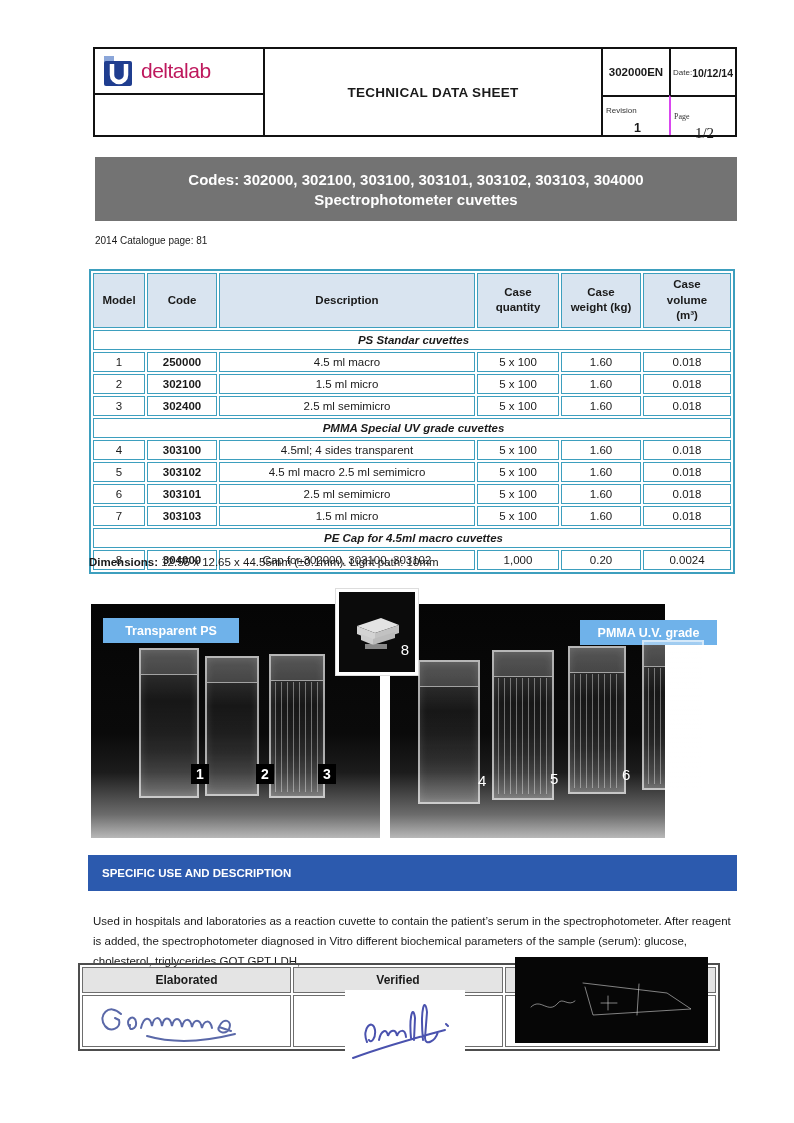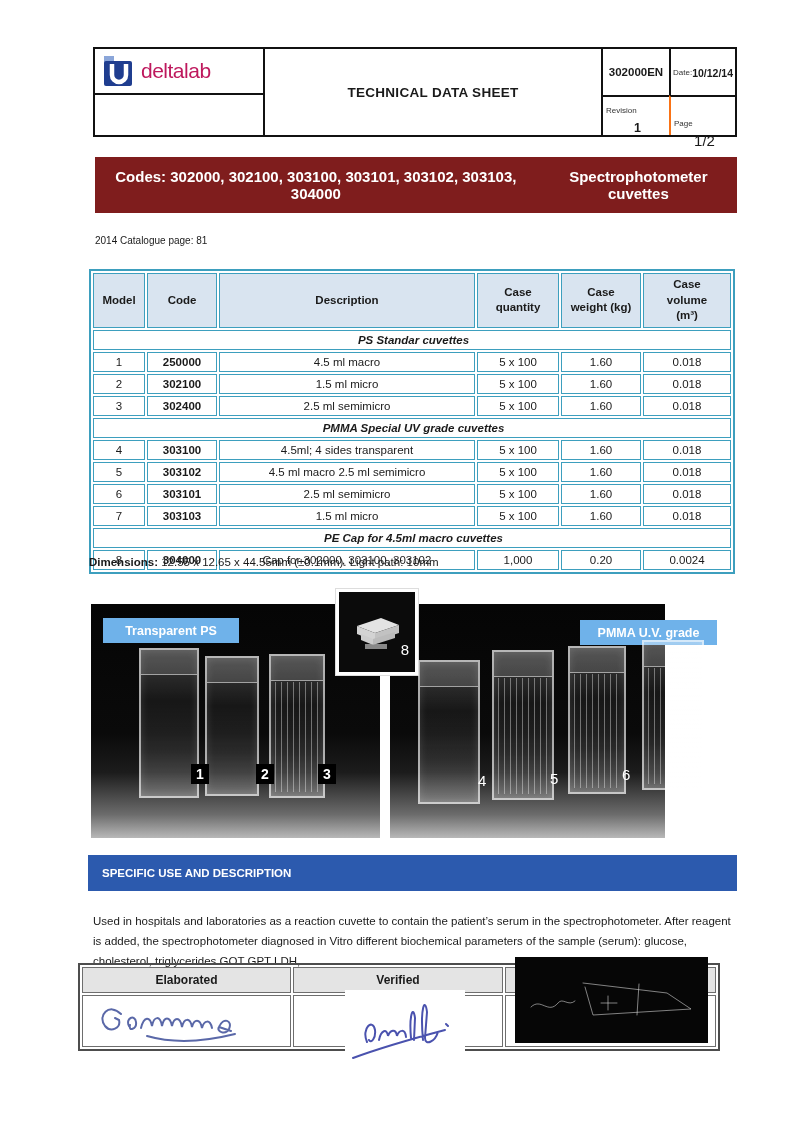--- a/index.html
+++ b/index.html
@@ -11,31 +11,31 @@
        border:2px solid #111;display:grid;
        grid-template-columns:168px 340px 66px 66px;grid-template-rows:46px 40px;}
   .hdr .cell{position:relative;background:#fff;}
   .logo-cell{grid-column:1;grid-row:1;border-bottom:2px solid #111;display:flex;align-items:center;padding-left:6px;}
   .logo-empty{grid-column:1;grid-row:2;}
   .title-cell{grid-column:2;grid-row:1/3;border-left:2px solid #111;border-right:2px solid #111;
               display:flex;align-items:center;justify-content:center;font-weight:bold;font-size:13.5px;letter-spacing:.3px;}
   .code-cell-h{grid-column:3;grid-row:1;display:flex;align-items:center;justify-content:center;font-weight:bold;font-size:11.5px;}
   .date-cell{grid-column:4;grid-row:1;border-left:2px solid #111;display:flex;align-items:center;justify-content:center;}
   .rev-cell{grid-column:3;grid-row:2;border-top:2px solid #111;padding:2px 0 0 3px;}
-  .page-cell{grid-column:4;grid-row:2;border-top:2px solid #111;border-left:2px solid #f97316;padding:15px 0 0 3px;}
+  .page-cell{grid-column:4;grid-row:2;border-top:2px solid #111;border-left:2px solid #d946ef;padding:8px 0 0 3px;font-family:Liberation Serif, serif;}
   .tiny-label{font-size:8px;color:#333;}
   .date-val{font-size:10.5px;font-weight:600;margin-top:2px;}
   .rev-val{font-size:12.5px;font-weight:bold;text-align:center;margin-top:4px;}
   .page-val{font-size:15px;text-align:center;margin-top:2px;}
   .logo-wrap{display:flex;align-items:center;gap:4px;}
   .logo-text{font-size:21px;font-weight:500;color:#be185d;letter-spacing:-.5px;}
 
   
-  .banner{position:absolute;left:95px;top:157px;width:642px;height:56px;background:#7f1d1d;
-          color:#fff;font-weight:bold;font-size:15px;display:flex;flex-direction:row;
+  .banner{position:absolute;left:95px;top:157px;width:642px;height:64px;background:#737373;
+          color:#fff;font-weight:bold;font-size:15px;display:flex;flex-direction:column;
           align-items:center;justify-content:center;gap:3px;text-align:center;}
   .catalogue{position:absolute;left:95px;top:235px;font-size:10px;}
 
   
   .ptable{position:absolute;left:89px;top:269px;width:646px;border:2px solid #3d9fbe;
           border-collapse:separate;border-spacing:2px;table-layout:fixed;font-size:11.5px;}
   .ptable th{background:#d9e4f0;border:1px solid #3d9fbe;font-weight:bold;text-align:center;
              vertical-align:middle;padding:3px 2px;line-height:1.35;white-space:pre-line;}
   .ptable td{border:1px solid #3d9fbe;text-align:center;padding:1px 2px;height:16px;vertical-align:middle;background:#fff;}
   .ptable td.section-cell{text-align:center;font-weight:bold;font-style:italic;padding-left:5px;}

